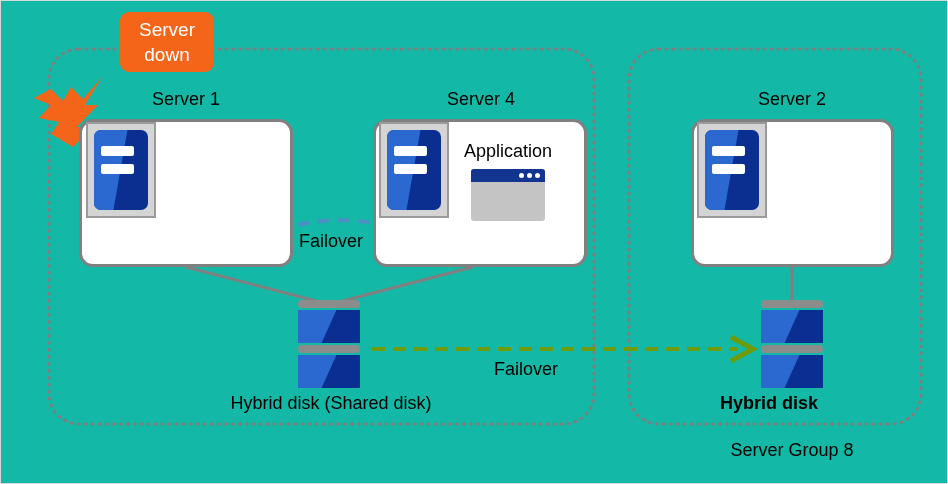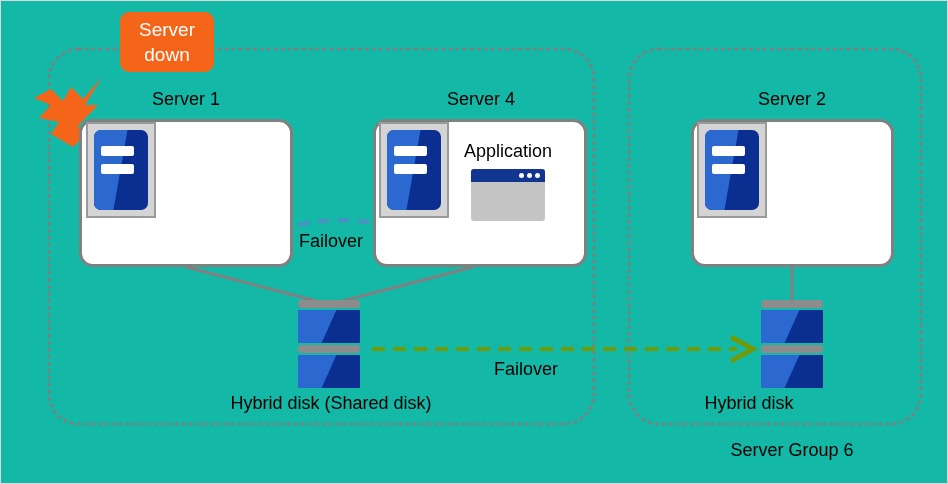--- a/index.html
+++ b/index.html
@@ -233,20 +233,20 @@
     <div class="slab"></div>
   </div>
   <div class="label label-center" style="left:330px; top:392px;text-align:right;">Hybrid disk (Shared disk)</div>
 
   <div class="disk-icon" style="left:760px; top:299px;">
     <div class="plate"></div>
     <div class="slab"></div>
     <div class="plate"></div>
     <div class="slab"></div>
   </div>
-  <div class="label label-center" style="left:748px; top:392px;">Hybrid disk</div>
+  <div class="label label-center" style="left:768px; top:392px;font-weight:bold;">Hybrid disk</div>
 
   <div class="label label-center" style="left:330px; top:230px;text-align:right;">Failover</div>
   <div class="label label-center" style="left:525px; top:358px;">Failover</div>
 
-  <div class="label label-center" style="left:791px; top:439px;">Server Group 6</div>
+  <div class="label label-center" style="left:791px; top:439px;">Server Group 8</div>
 
 </div>
 
 </body></html>

